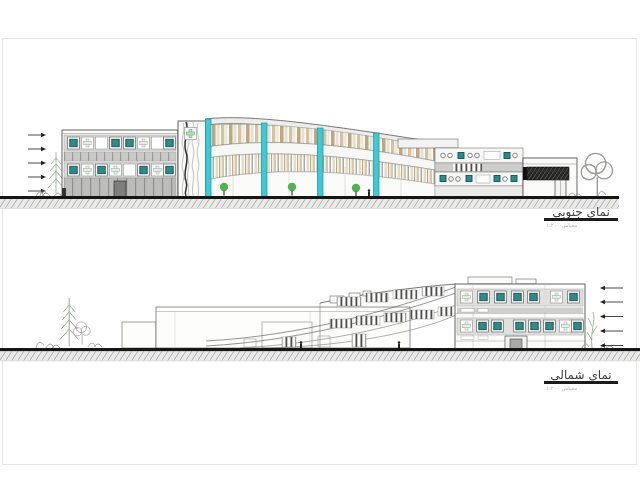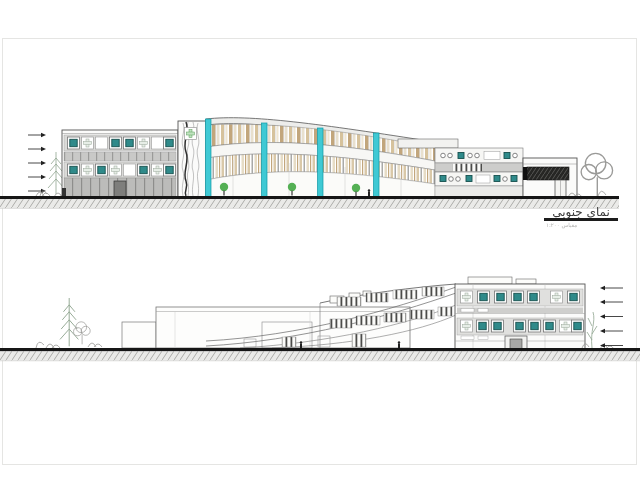--- a/index.html
+++ b/index.html
@@ -352,13 +352,18 @@
       <line x1="0" y1="360.8" x2="640" y2="360.8" stroke="#c9c9c7" stroke-width="0.6"></line>
     </g>
   </svg>
 
   <div class="label-box" style="left:544px;top:207px;">
     <div class="label-title">نمای جنوبی</div>
     <div class="label-rule"></div>
     <div class="label-scale">مقیاس ۱:۲۰۰</div>
   </div>
 
+  <div class="label-box" style="left:544px;top:370px;">
+    <div class="label-title">نمای شمالی</div>
+    <div class="label-rule"></div>
+    <div class="label-scale">مقیاس ۱:۲۰۰</div>
+  </div>
 </div>
 
 </body></html>

